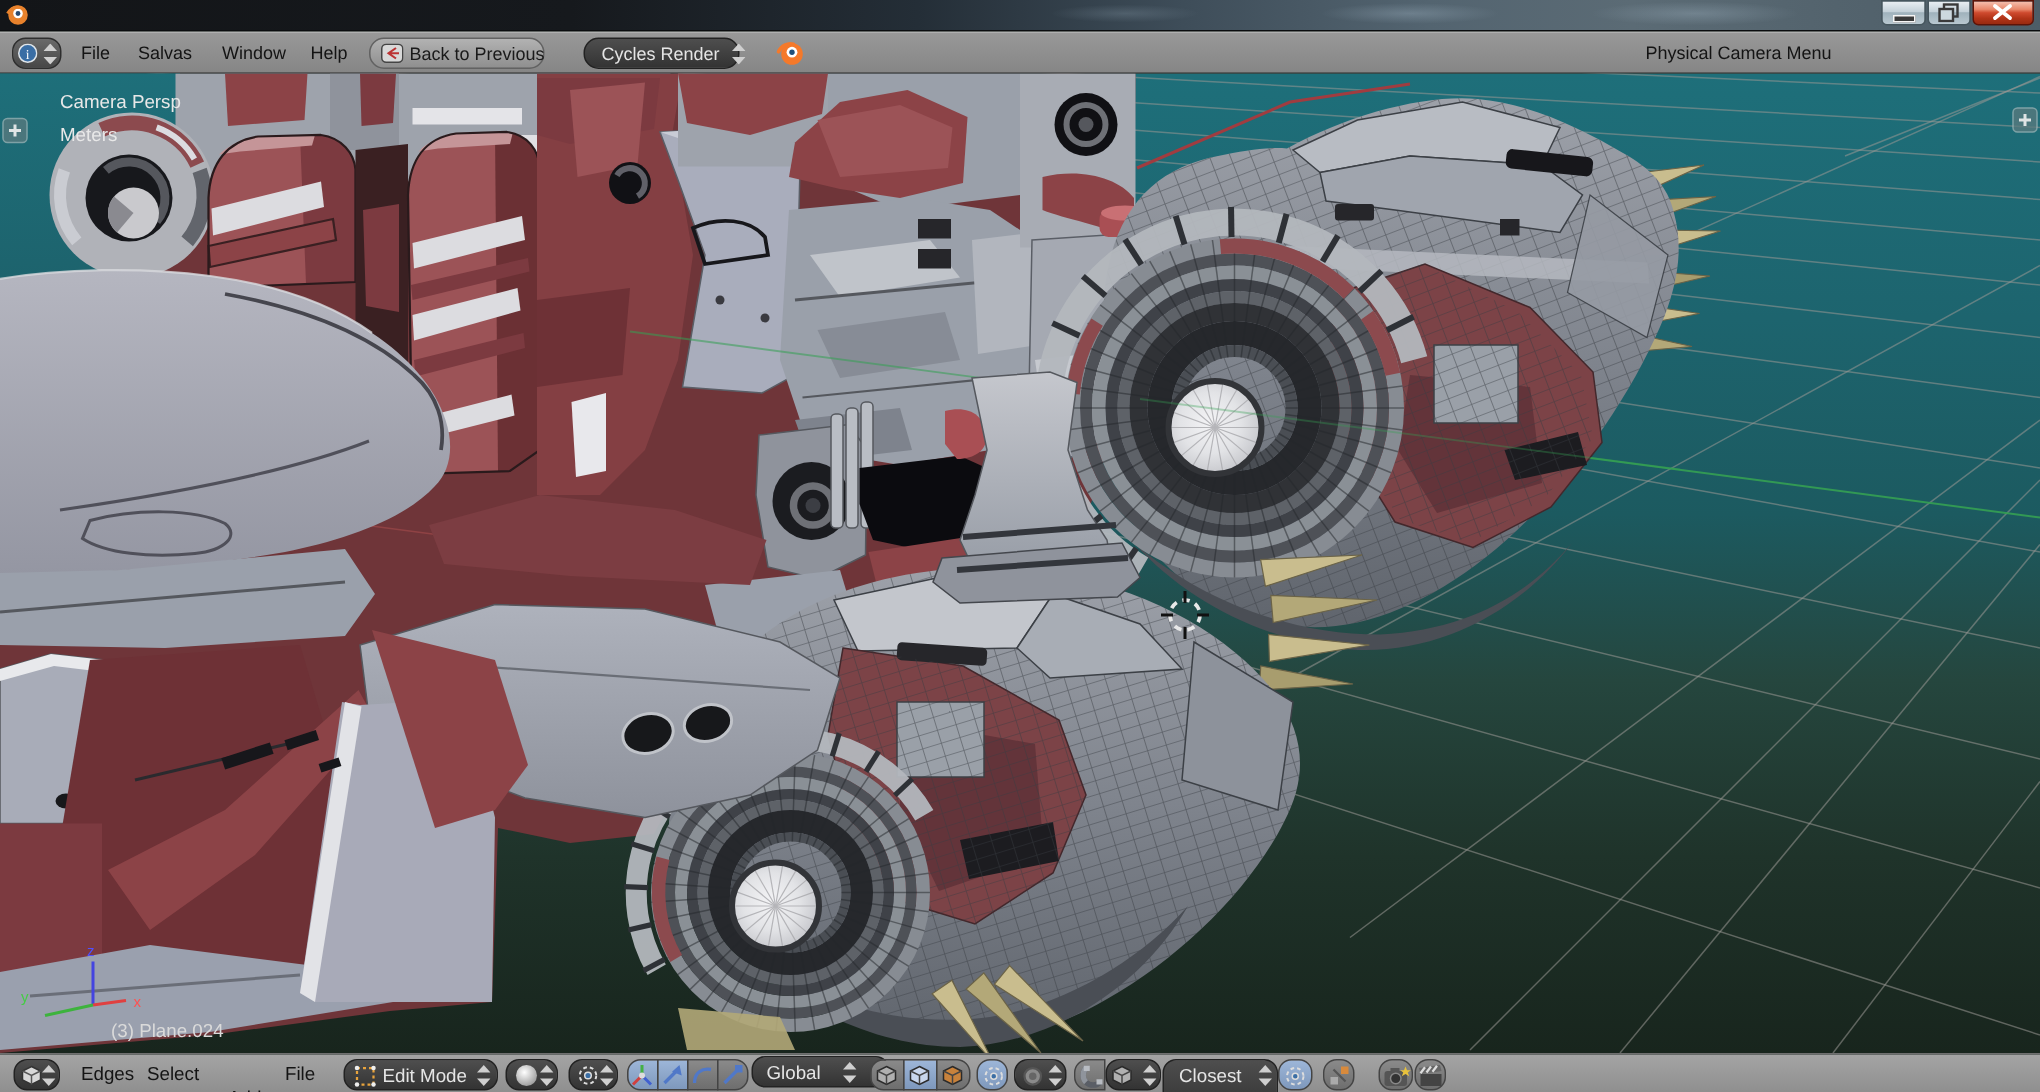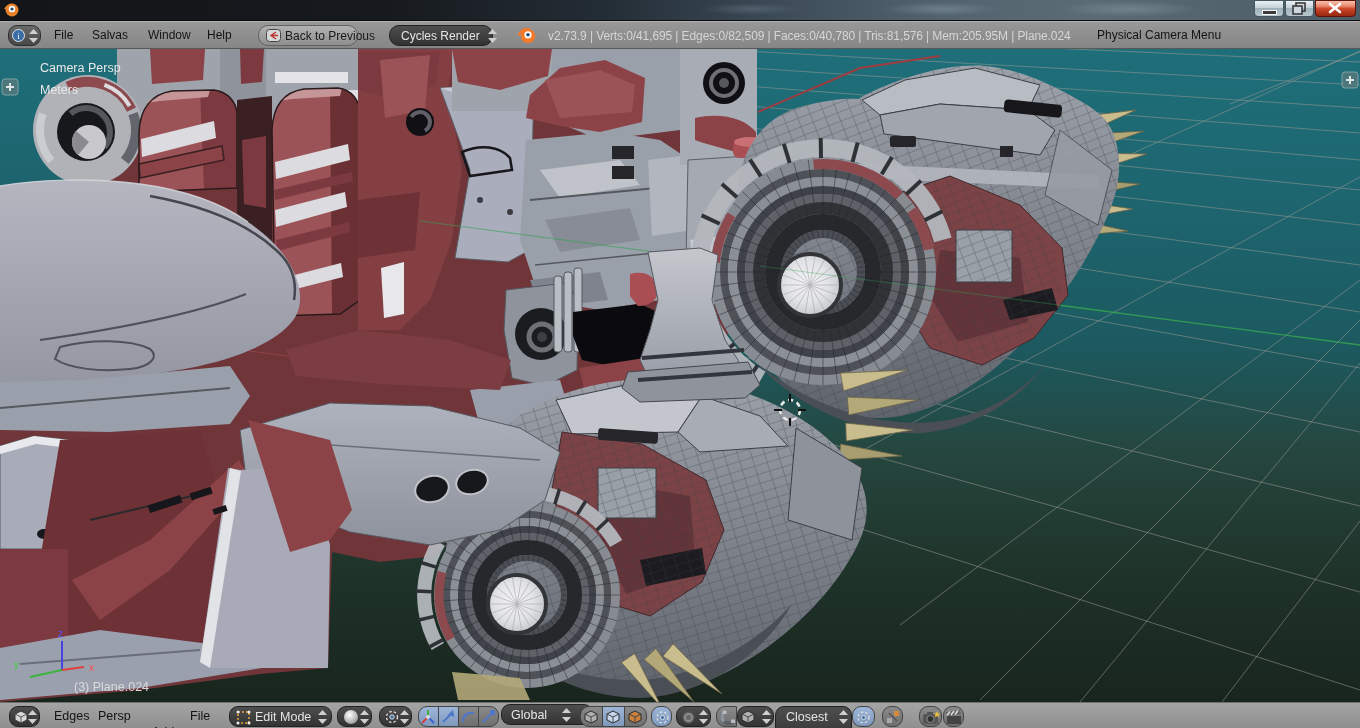--- a/index.html
+++ b/index.html
@@ -39,41 +39,40 @@
         </svg>
  <svg width="9" height="14" style="position:absolute;left:20px;top:3px">
           <polygon points="4.5,0 9,5 0,5" fill="#cfcfcf"></polygon>
           <polygon points="4.5,14 9,9 0,9" fill="#cfcfcf"></polygon>
         </svg>
       </div>
 <span style="position:absolute;left:54px;top:6px">File</span>
 <span style="position:absolute;left:92px;top:6px">Salvas</span>
 <span style="position:absolute;left:148px;top:6px">Window</span>
 <span style="position:absolute;left:207px;top:6px">Help</span>
-<div style="position:absolute;left:258px;top:3px;width:100px;height:21px;border-radius:10px;background:linear-gradient(#b2b2b2,#8f8f8f);border:1px solid #626262;box-sizing:border-box">
+<div style="position:absolute;left:246px;top:3px;width:117px;height:21px;border-radius:10px;background:linear-gradient(#b2b2b2,#8f8f8f);border:1px solid #626262;box-sizing:border-box">
  <svg width="15" height="13" style="position:absolute;left:7px;top:3px">
           <rect x="0.5" y="0.5" width="14" height="12" rx="3" fill="#d8d8d8" stroke="#444"></rect>
           <path d="M10,3 L5,6.5 L10,10 M5,6.5 H12" stroke="#b33" stroke-width="1.4" fill="none"></path>
         </svg>
  <span style="position:absolute;left:26px;top:2.5px;color:#1a1a1a">Back to Previous</span>
       </div>
 <div style="position:absolute;left:389px;top:3px;width:104px;height:21px;border-radius:10px;background:linear-gradient(#4e4e4e,#333);border:1px solid #222;box-sizing:border-box;color:#e5e5e5">
  <span style="position:absolute;left:11px;top:2.5px">Cycles Render</span>
         <svg width="9" height="14" style="position:absolute;left:98px;top:3px">
           <polygon points="4.5,0 9,5 0,5" fill="#cfcfcf"></polygon>
           <polygon points="4.5,14 9,9 0,9" fill="#cfcfcf"></polygon>
         </svg>
       </div>
 <svg width="20" height="19" style="position:absolute;left:517px;top:4px">
  <circle cx="11" cy="10" r="7.2" fill="#f5792a"></circle>
         <circle cx="11" cy="8.8" r="3.6" fill="#fff"></circle>
  <circle cx="11" cy="8.8" r="1.8" fill="#1e4f7a"></circle>
  <path d="M2,8.5 C4,4.5 8,2.5 12,3.5" stroke="#f5792a" stroke-width="2.4" fill="none" stroke-linecap="round"></path>
       </svg>
-<span style="position:absolute;left:548px;top:6.5px;color:#d6d6d6;font-size:12px;letter-spacing:-0.1px">v2.73.9 | Verts:0/41,695 | Edges:0/82,509 | Faces:0/40,780 | Tris:81,576 | Mem:205.95M | Plane.024</span>
 <span style="position:absolute;left:1097px;top:6px">Physical Camera Menu</span>
 </div>
 <svg width="1360" height="653" viewBox="0 49 1360 653" style="position:absolute;left:0;top:49px">
       <defs>
 <linearGradient id="gBG" x1="0" y1="0" x2="0" y2="1">
  <stop offset="0" stop-color="#1e6f7a"></stop>
           <stop offset="0.25" stop-color="#1d646e"></stop>
  <stop offset="0.45" stop-color="#1c5a60"></stop>
           <stop offset="0.62" stop-color="#25463e"></stop>
  <stop offset="0.8" stop-color="#1f332a"></stop>
@@ -528,21 +527,21 @@
         <svg width="14" height="14" style="position:absolute;left:4px;top:3px">
           <path d="M7,1 L13,4 L13,10 L7,13 L1,10 L1,4 Z" fill="#d8d8d8" stroke="#333" stroke-width="1"></path>
           <path d="M1,4 L7,7 L13,4 M7,7 L7,13" stroke="#555" stroke-width="1" fill="none"></path>
         </svg>
         <svg width="9" height="14" style="position:absolute;left:18px;top:3px">
           <polygon points="4.5,0 9,5 0,5" fill="#cfcfcf"></polygon>
           <polygon points="4.5,14 9,9 0,9" fill="#cfcfcf"></polygon>
         </svg>
       </div>
       <span style="position:absolute;left:54px;top:6px">Edges</span>
-      <span style="position:absolute;left:98px;top:6px">Persp</span>
+      <span style="position:absolute;left:98px;top:6px">Select</span>
       <span style="position:absolute;left:152px;top:22px">Add</span>
       <span style="position:absolute;left:190px;top:6px">File</span>
       <div style="position:absolute;left:229px;top:3px;width:103px;height:21px;border-radius:9px;background:linear-gradient(#4e4e4e,#333);border:1px solid #222;box-sizing:border-box;color:#e5e5e5">
         <svg width="15" height="15" style="position:absolute;left:6px;top:3px">
           <rect x="2" y="2" width="11" height="11" fill="none" stroke="#e8a33c" stroke-width="1.5" stroke-dasharray="2 2"></rect>
           <circle cx="2" cy="2" r="1.5" fill="#eee"></circle>
           <circle cx="13" cy="2" r="1.5" fill="#eee"></circle>
           <circle cx="2" cy="13" r="1.5" fill="#eee"></circle>
           <circle cx="13" cy="13" r="1.5" fill="#eee"></circle>
         </svg>

